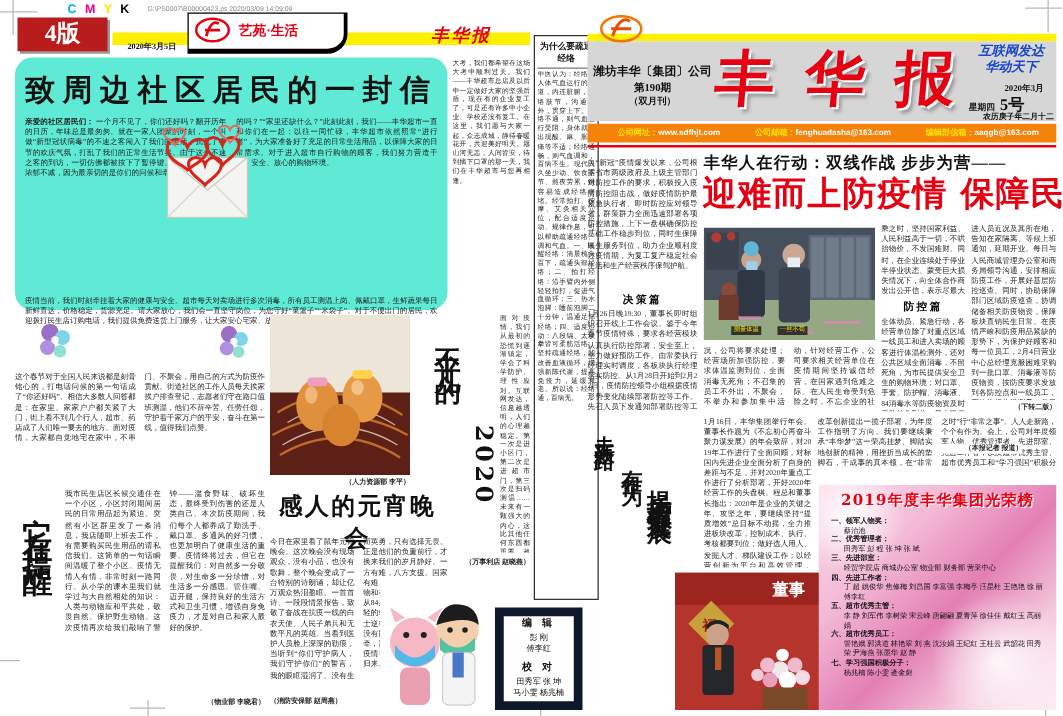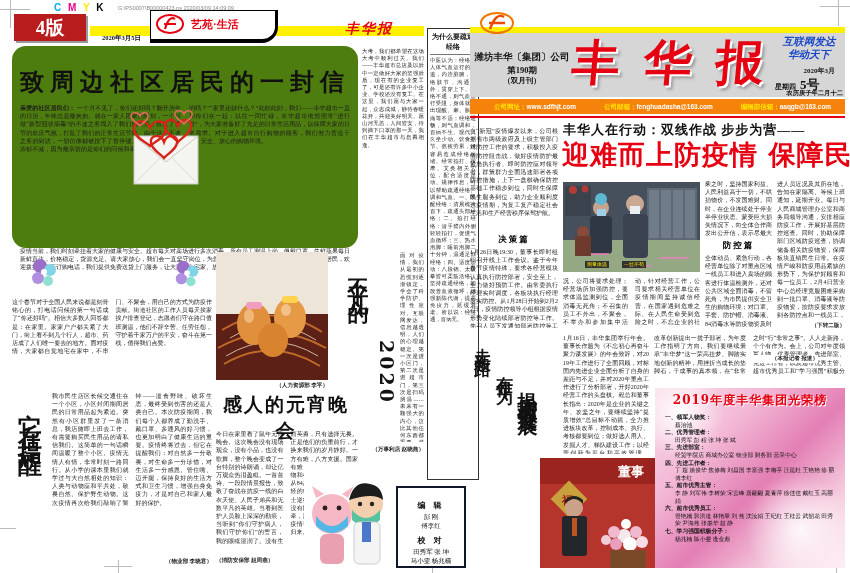--- a/index.html
+++ b/index.html
@@ -51,21 +51,21 @@
     </div>
     <div class="abs" style="left:150px;top:10px;width:124px;height:28px;background:#fff;border:1.5px solid #000;border-radius:0 0 16px 0;border-bottom-width:4px;border-right-width:3px">
       <svg class="abs" style="left:4px;top:2px" width="30" height="22" viewBox="0 0 30 22">
         <ellipse cx="15" cy="11" rx="13" ry="9" fill="none" stroke="#e60012" stroke-width="2"></ellipse>
         <path d="M10 16 Q14 2 20 6 M9 11 H21" stroke="#e60012" stroke-width="2.2" fill="none"></path>
       </svg>
       <span style="position:absolute;left:40px;top:6px;color:#e60012;font-weight:bold;font-size:11px">艺苑·生活</span>
     </div>
     <div class="abs" style="left:345px;top:20px;color:#e60012;font-weight:bold;font-style:italic;font-size:14px;letter-spacing:2px">丰华报</div>
 
-    <div class="abs" style="left:12px;top:46px;width:346px;height:202px;background:#4d7c0f;border-radius:14px;padding:16px 8px;box-sizing:border-box">
+    <div class="abs" style="left:12px;top:46px;width:346px;height:202px;background:#5eead4;border-radius:14px;padding:6px 8px;box-sizing:border-box">
       <div style="text-align:center;font-weight:bold;font-size:24px;letter-spacing:6px;margin:4px 0 6px 0;font-family:'DejaVu Serif',serif">致周边社区居民的一封信</div>
       <div style="position:relative;height:140px;overflow:hidden">
 
         <svg class="abs" style="left:100px;top:2px" width="88" height="92" viewBox="0 0 88 92">
           <rect x="14" y="30" width="64" height="48" fill="#f4f4f0" stroke="#c9c9c2"></rect>
           <path d="M14 30 L46 56 L78 30" fill="none" stroke="#c9c9c2"></path>
           <path d="M14 78 L40 52 M78 78 L52 52" stroke="#d9d9d2" fill="none"></path>
           <g stroke="#d8251b" fill="none" stroke-width="2.4">
             <path d="M30 22 C26 12,12 14,14 24 C15 32,26 36,30 40 C34 36,45 32,46 24 C48 14,34 12,30 22Z"></path>
             <path d="M52 18 C49 9,37 11,39 19 C40 26,49 30,52 34 C55 30,64 26,65 19 C67 11,55 9,52 18Z" transform="translate(6,2)"></path>
@@ -156,21 +156,21 @@
       <span class="vrl" style="position:absolute;right:0;top:84px;font-weight:bold;font-size:19px;letter-spacing:3px;font-family:'DejaVu Serif',serif">2020</span>
     </div>
     <div class="abs txt small" style="left:400px;top:252px;width:24px;height:190px">面对疫情，我们从最初的恐慌到逐渐镇定，学会了科学防护、理性应对。互联网发达，信息越透明，人们的心理越稳定。第一次是进小区门，第二次是进超市门，第三次是扫码测温……未来有一颗强大的内心，这比其他任何东西都重要。越是艰难的时刻，一个人的独立思考能力越重要，不盲目从众，不相信谣言，不辟大谎，保持善意、客观理性，是每个成年人的必修课。大自然的法则是残酷的，每一次危难都是社会系统的自我升级。愿弱者会被淘汰，强者会发明更新。希望疫情早日过去，愿大家都能以更好的姿态，拥抱不平凡的2020。</div>
     <div class="abs byline" style="left:336px;top:446px;width:88px">（万事利店  赵晓燕）</div>
 
     <div class="abs" style="left:427px;top:28px;width:52px;height:452px;border:1px solid #333;box-sizing:border-box;padding:3px 2px;background:#fff">
       <div style="font-weight:bold;font-size:7px;text-align:center;border-bottom:1px solid #777;padding-bottom:2px;margin-bottom:2px">为什么要疏通经络</div>
       <div class="txt small" style="height:424px">中医认为：经络是人体气血运行的通道，内连脏腑，外络肢节，沟通内外，贯穿上下。经络不通，则气血运行受阻，身体就会出现酸、麻、胀、痛等不适；经络通畅，则气血调和，百病不生。现代人久坐少动、饮食不节、熬夜劳累，很容易造成经络瘀堵。经常拍打、按摩、艾灸相关穴位，配合适度运动、规律作息，可以帮助疏通经络、调和气血。一、唤醒经络：清晨梳头百下，疏通头部经络；二、拍打经络：沿手臂内外侧轻轻拍打，促进气血循环；三、热水泡脚：睡前泡脚二十分钟，温通足部经络；四、适度运动：八段锦、太极拳皆可柔筋活络。坚持疏通经络，能改善血液循环，增强新陈代谢，提高免疫力，延缓衰老。所以说：经络通，百病无。</div>
     </div>
 
-    <div class="abs" style="left:396px;top:486px;width:70px;height:82px;border:2px solid #0f172a;box-sizing:border-box;text-align:center;background:#fff;padding-top:12px">
+    <div class="abs" style="left:396px;top:486px;width:70px;height:82px;border:7px solid #0f172a;box-sizing:border-box;text-align:center;background:#fff;padding-top:0">
       <div style="font-weight:bold;font-size:8px;letter-spacing:3px">编  辑</div>
       <div style="font-size:6.5px;margin-top:2px">彭  刚</div>
       <div style="font-size:6.5px">傅李红</div>
       <div style="font-weight:bold;font-size:8px;letter-spacing:3px;margin-top:4px">校  对</div>
       <div style="font-size:6.5px;margin-top:2px">田秀军    张  坤</div>
       <div style="font-size:6.5px">马小雯    杨兆楠</div>
     </div>
   </div>
 
   <div>

